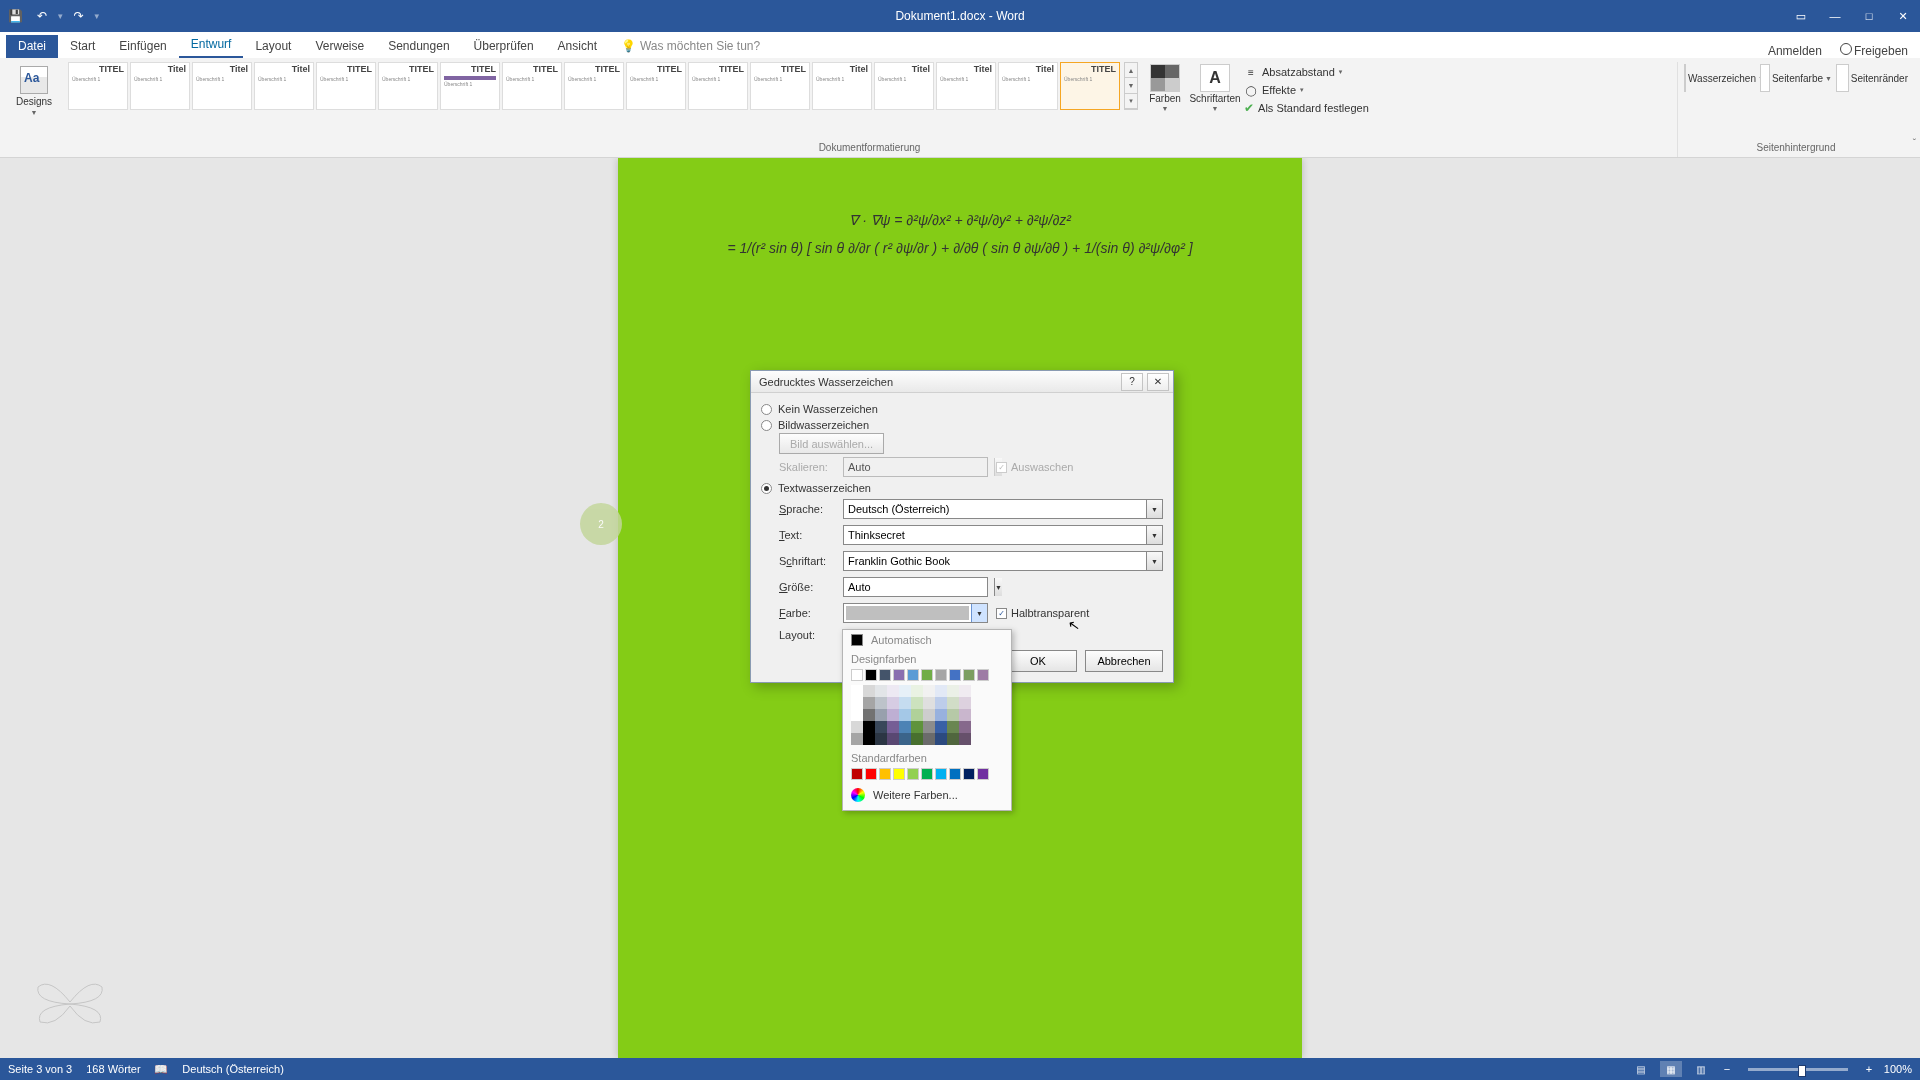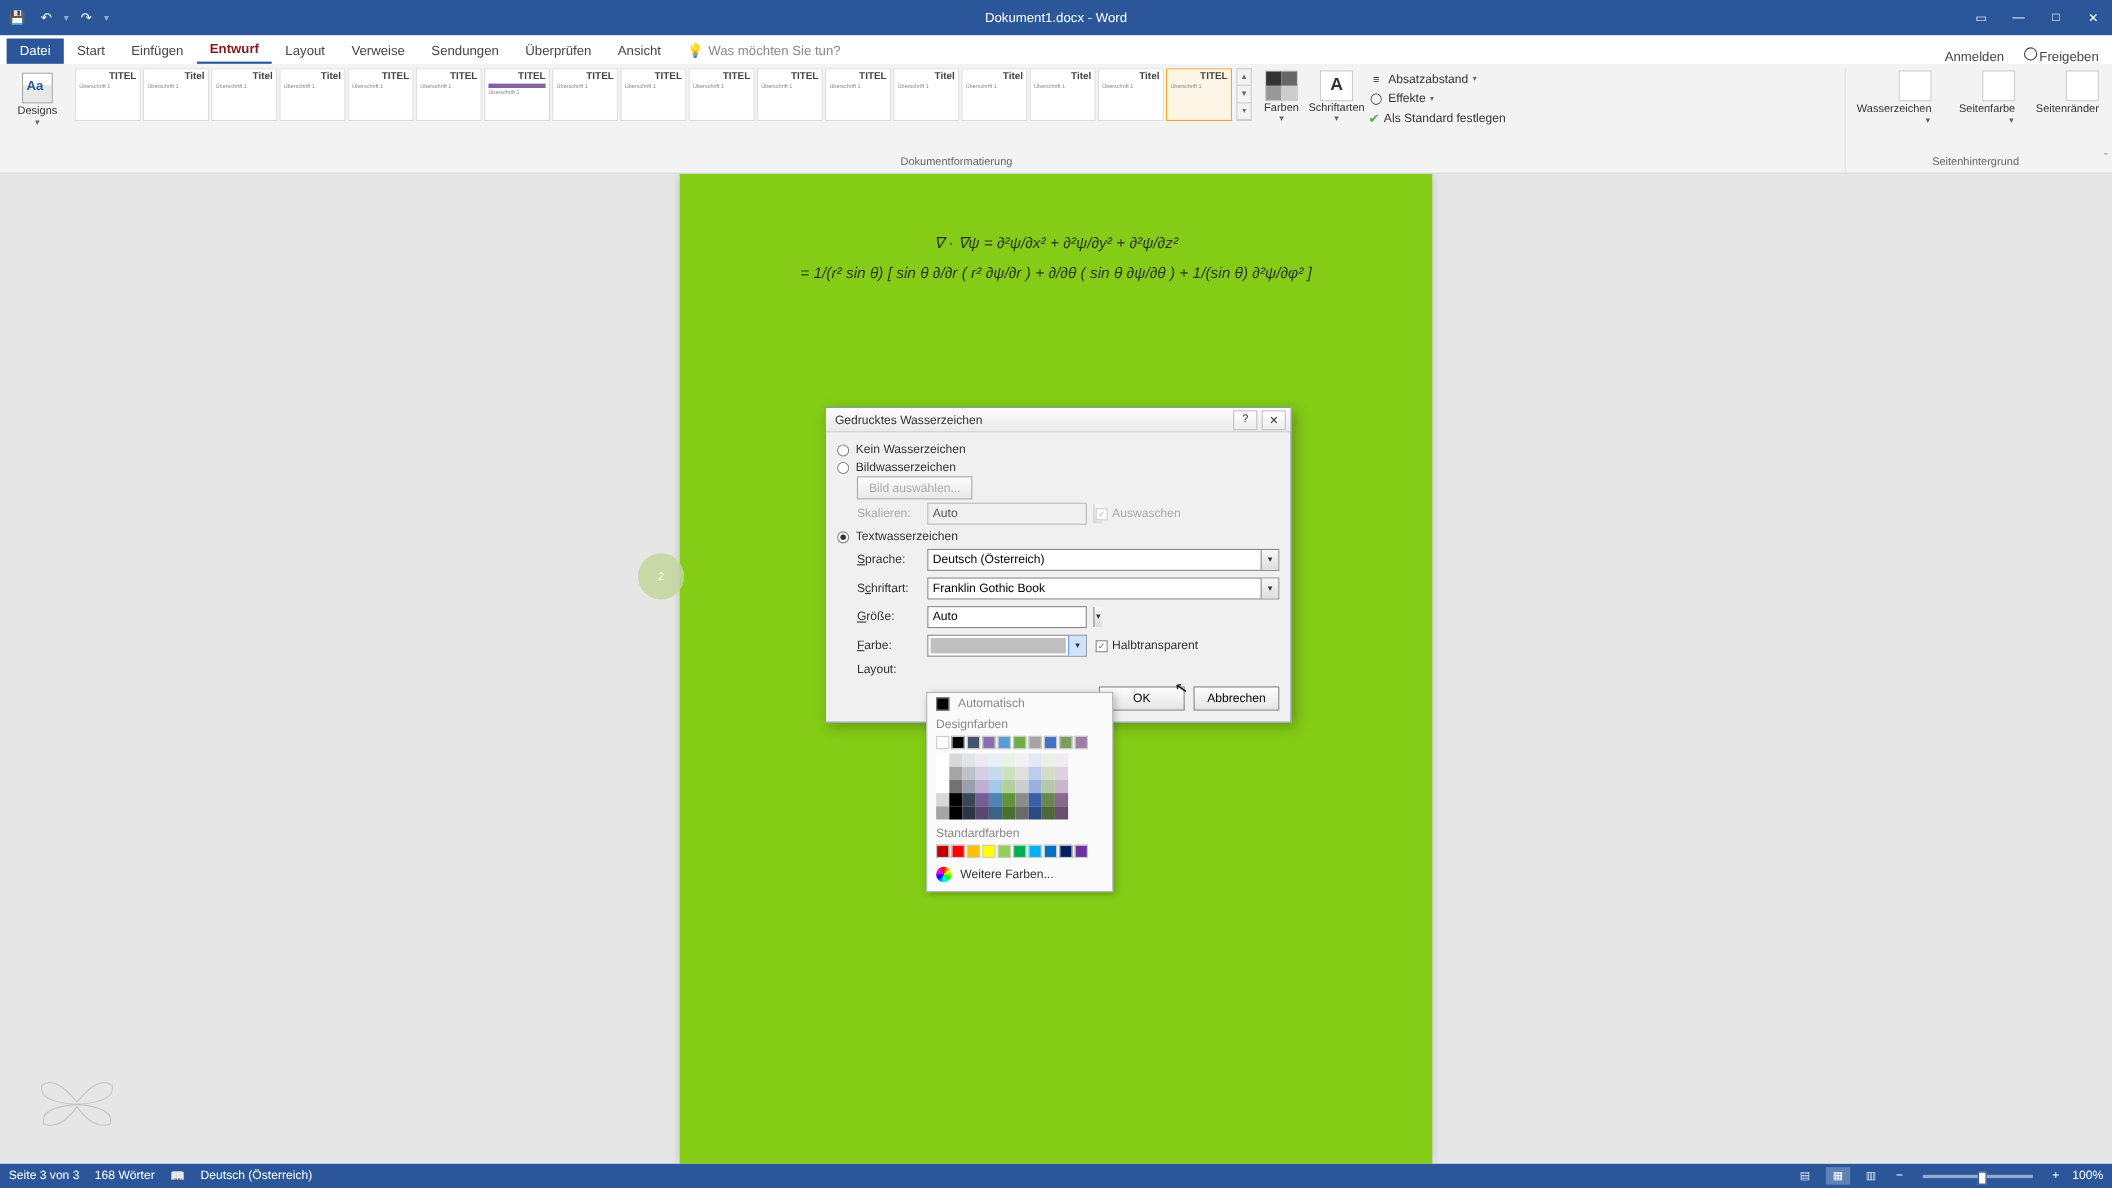--- a/index.html
+++ b/index.html
@@ -11,21 +11,21 @@
 .qat-btn { width: 24px; height: 24px; display: flex; align-items: center; justify-content: center; color: #fff; font-size: 12px; cursor: pointer; }
 .qat-sep { color: rgba(255,255,255,0.5); margin: 0 2px; font-size: 9px; }
 .titlebar-title { position: absolute; left: 50%; transform: translateX(-50%); font-size: 12px; color: #fff; }
 .titlebar-wincontrols { margin-left: auto; display: flex; }
 .win-btn { width: 34px; height: 24px; display: flex; align-items: center; justify-content: center; color: #fff; font-size: 11px; cursor: pointer; }
 
 
 .ribbon-tabs { height: 26px; background: #fff; display: flex; align-items: flex-end; padding-left: 6px; border-bottom: 0; }
 .tab { padding: 4px 12px 5px 12px; font-size: 12px; color: #444; cursor: pointer; text-align: center; }
 .tab:first-child { background: #2b579a; color: #fff; }
-.tab.active { color: #7f1d1d; border-bottom: 2px solid #2b579a; background: #fff; font-weight: bold; }
+.tab.active { color: #0369a1; border-bottom: 2px solid #2b579a; background: #fff; }
 .tab-tellme { display: flex; align-items: center; gap: 4px; color: #888; }
 .tab-tellme .bulb { color: #d6a500; font-size: 12px; }
 .ribbon-tabs-right { margin-left: auto; display: flex; gap: 18px; padding-right: 12px; font-size: 12px; color: #444; align-items: center; }
 .share-icon { width: 12px; height: 12px; border: 1px solid #444; border-radius: 50%; display: inline-block; margin-right: 2px; }
 
 
 .ribbon { background: #f3f3f3; border-bottom: 1px solid #d4d4d4; display: flex; padding: 4px 6px 0 6px; height: 100px; }
 .ribbon-group { display: flex; flex-direction: column; align-items: center; border-right: 1px solid #e0e0e0; padding: 0 6px 2px 6px; }
 .ribbon-group-label { font-size: 10px; color: #666; margin-top: auto; padding: 2px 0; }
 .ribbon-group-body { display: flex; align-items: flex-start; gap: 4px; flex: 1; }
@@ -47,21 +47,21 @@
 .color-font-group { display: flex; flex-direction: column; align-items: center; gap: 1px; padding-top: 2px; width: 46px; }
 .color-thumb { width: 30px; height: 28px; border: 1px solid #ccc; background: #fff; display: grid; grid-template-columns: 1fr 1fr; grid-template-rows: 1fr 1fr; }
 .color-thumb div:nth-child(1){background:#333;} .color-thumb div:nth-child(2){background:#666;} .color-thumb div:nth-child(3){background:#999;} .color-thumb div:nth-child(4){background:#ccc;}
 .font-thumb { width: 30px; height: 28px; border: 1px solid #ccc; background: #fff; display: flex; align-items: center; justify-content: center; font-size: 16px; font-weight: bold; }
 
 .small-cmds { display: flex; flex-direction: column; gap: 2px; padding-top: 2px; }
 .small-cmd { display: flex; align-items: center; gap: 4px; font-size: 11px; color: #333; padding: 1px 2px; }
 .small-cmd .ico { width: 14px; height: 14px; display: flex; align-items: center; justify-content: center; font-size: 10px; }
 .check-green { color: #4caf50; font-size: 12px; }
 
-.big-btn { display: flex; flex-direction: column; align-items: flex-end; width: 72px; padding-top: 2px; gap: 2px; cursor: pointer; }
+.big-btn { display: flex; flex-direction: row; align-items: center; width: 72px; padding-top: 2px; gap: 2px; cursor: pointer; }
 .big-btn .bicon { width: 30px; height: 28px; border: 1px solid #ccc; background: #fff; position: relative; }
 .big-btn-label { font-size: 10px; text-align: center; line-height: 1.1; }
 
 .ribbon-collapse { position: absolute; right: 4px; top: 138px; font-size: 10px; color: #666; cursor: pointer; }
 
 
 .doc-area { background: #e6e6e6; height: calc(1080px - 32px - 26px - 100px - 22px); position: relative; overflow: hidden; }
 .page { position: absolute; left: 50%; top: 0; transform: translateX(-50%); width: 684px; min-height: 900px; background: #84cc16; box-shadow: 0 0 8px rgba(0,0,0,0.2); }
 .equation { text-align: center; padding: 48px 60px 20px 60px; font-family: "Cambria Math", serif; font-size: 14px; font-style: italic; color: #333; line-height: 2; }
 .circle-marker { position: absolute; left: 580px; top: 345px; width: 42px; height: 42px; border-radius: 50%; background: #c3d69b; opacity: 0.85; display: flex; align-items: center; justify-content: center; color: #fff; font-size: 10px; }
@@ -301,20 +301,27 @@
 
     <div class="radio-row">
       <div class="radio checked"></div>
       <span class="radio-label">Textwasserzeichen</span>
     </div>
 
     <div class="field-row">
       <span class="field-label"><u>S</u>prache:</span>
       <div class="combo">
         <input value="Deutsch (Österreich)" style="">
+        <div class="combo-btn">▼</div>
+      </div>
+    </div>
+    <div class="field-row">
+      <span class="field-label"><u>T</u>ext:</span>
+      <div class="combo">
+        <input value="Thinksecret" style="">
         <div class="combo-btn">▼</div>
       </div>
     </div>
     <div class="field-row">
       <span class="field-label">S<u>c</u>hriftart:</span>
       <div class="combo">
         <input value="Franklin Gothic Book" style="">
         <div class="combo-btn">▼</div>
       </div>
     </div>

